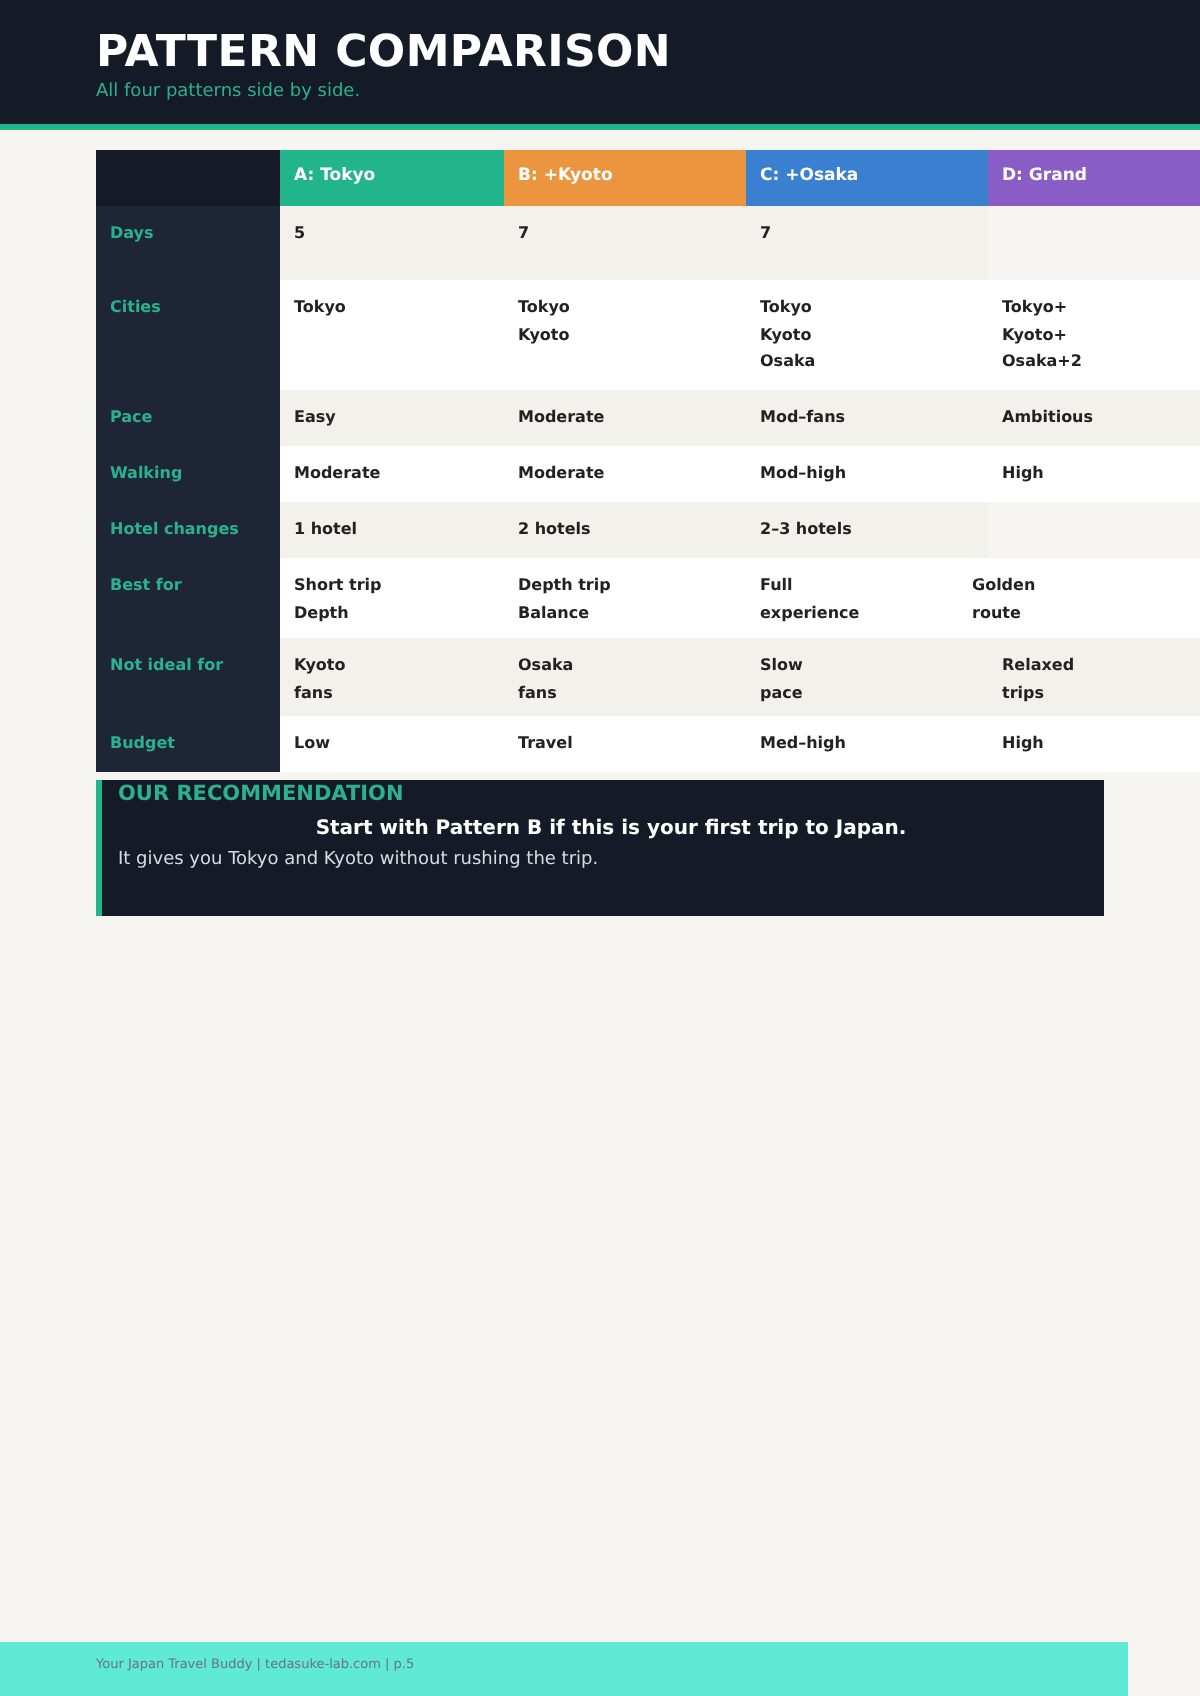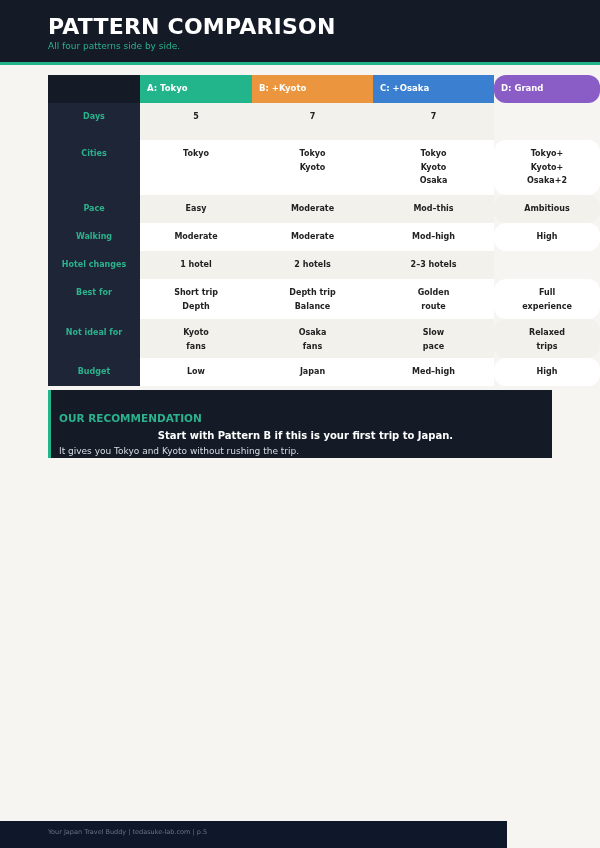--- a/index.html
+++ b/index.html
@@ -23,51 +23,51 @@
     }
     .subtitle {
       position: absolute; left: 48px; top: 41px;
       color: #2bb28c; font-size: 9px;
     }
     .table {
       position: absolute; left: 48px; top: 75px; width: 552px;
     }
     .row { display: flex; width: 552px; }
     .cell {
-      font-size: 8px; color: #222; padding: 7px 7px; line-height: 13.5px; text-align: center;
+      font-size: 8px; color: #222; padding: 7px 7px; line-height: 13.5px;
     }
     .label-cell {
       width: 92px; background: #1e2537; color: #2bb28c; font-weight: bold;
     }
     .head-label { background: #141a26; }
     .c1 { width: 112px; }
     .c2 { width: 121px; }
     .c3 { width: 121px; }
-    .c4 { width: 106px; border-radius: 12px; }
+    .c4 { width: 106px; }
     .head .cell {
       color: #fff; font-weight: bold; font-size: 8.5px; height: 28px;
       display: flex; align-items: center; padding: 0 7px;
     }
     .row.alt .val { background: #f3f1ec; }
     .row.plain .val { background: #ffffff; }
     .val { font-weight: 600; color: #222; }
     .line { display: block; }
 
     .rec {
       position: absolute; left: 48px; top: 390px; width: 504px; height: 68px;
       background: #141a26; border-left: 3px solid #22b48a;
-      padding: 22px 0 0 8px;
+      padding: 1px 0 0 8px;
     }
     .rec-title { color: #2bb28c; font-weight: bold; font-size: 10.5px; }
     .rec-main { color: #ffffff; font-weight: bold; font-size: 10px; margin-top: 6px; text-align: center; }
     .rec-sub { color: #d8dbe2; font-size: 9px; margin-top: 5px; }
 
     .footer {
-      position: absolute; left: 0; top: 821px; width: 507px; height: 27px;
-      background: #0f172a;
+      position: absolute; left: 0; top: 821px; width: 564px; height: 27px;
+      background: #5eead4;
     }
     .footer-text {
       position: absolute; left: 48px; top: 7px; font-size: 6.5px; color: #6c7285;
     }
   </style>
 </head>
 <body>
 
 <div class="header">
   <div class="title">PATTERN COMPARISON</div>
@@ -118,21 +118,21 @@
       </div>
       <div class="row alt" style="height: 28px;">
         <div class="cell label-cell">Pace</div>
         <div class="cell val c1">
           <span class="line">Easy</span>
         </div>
         <div class="cell val c2">
           <span class="line">Moderate</span>
         </div>
         <div class="cell val c3">
-          <span class="line">Mod–this</span>
+          <span class="line">Mod–fans</span>
         </div>
         <div class="cell val c4">
           <span class="line">Ambitious</span>
         </div>
       </div>
       <div class="row plain" style="height: 28px;">
         <div class="cell label-cell">Walking</div>
         <div class="cell val c1">
           <span class="line">Moderate</span>
         </div>
@@ -161,28 +161,28 @@
       <div class="row plain" style="height: 40px;">
         <div class="cell label-cell">Best for</div>
         <div class="cell val c1">
           <span class="line">Short trip</span>
           <span class="line">Depth</span>
         </div>
         <div class="cell val c2">
           <span class="line">Depth trip</span>
           <span class="line">Balance</span>
         </div>
+        <div class="cell val c4">
+          <span class="line">Full</span>
+          <span class="line">experience</span>
+        </div>
         <div class="cell val c3">
           <span class="line">Golden</span>
           <span class="line">route</span>
         </div>
-        <div class="cell val c4">
-          <span class="line">Full</span>
-          <span class="line">experience</span>
-        </div>
       </div>
       <div class="row alt" style="height: 39px;">
         <div class="cell label-cell">Not ideal for</div>
         <div class="cell val c1">
           <span class="line">Kyoto</span>
           <span class="line">fans</span>
         </div>
         <div class="cell val c2">
           <span class="line">Osaka</span>
           <span class="line">fans</span>
@@ -195,21 +195,21 @@
           <span class="line">Relaxed</span>
           <span class="line">trips</span>
         </div>
       </div>
       <div class="row plain" style="height: 28px;">
         <div class="cell label-cell">Budget</div>
         <div class="cell val c1">
           <span class="line">Low</span>
         </div>
         <div class="cell val c2">
-          <span class="line">Japan</span>
+          <span class="line">Travel</span>
         </div>
         <div class="cell val c3">
           <span class="line">Med–high</span>
         </div>
         <div class="cell val c4">
           <span class="line">High</span>
         </div>
       </div>
     </div>
 </div>

